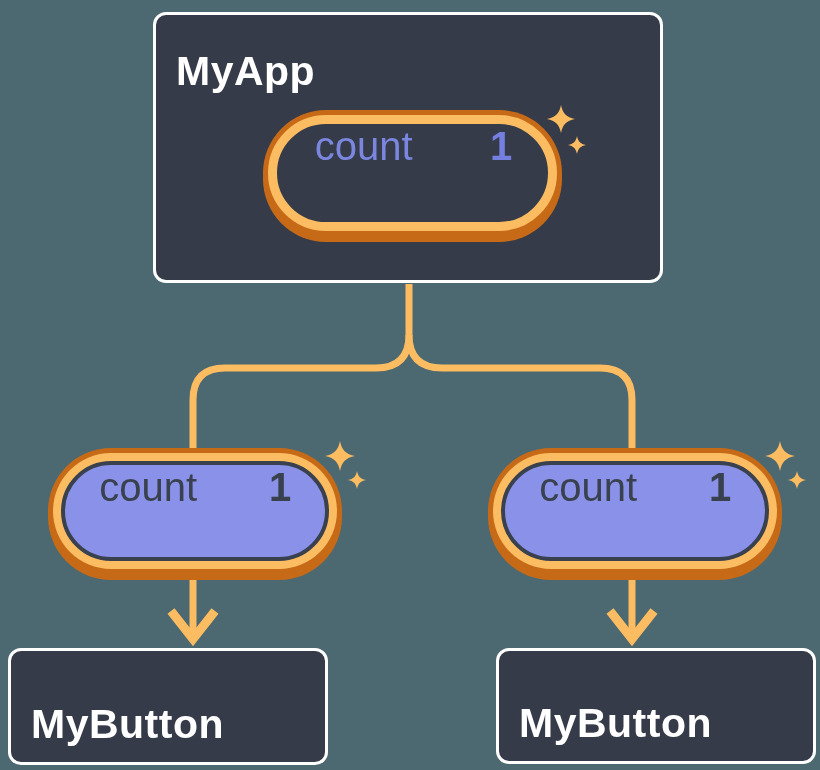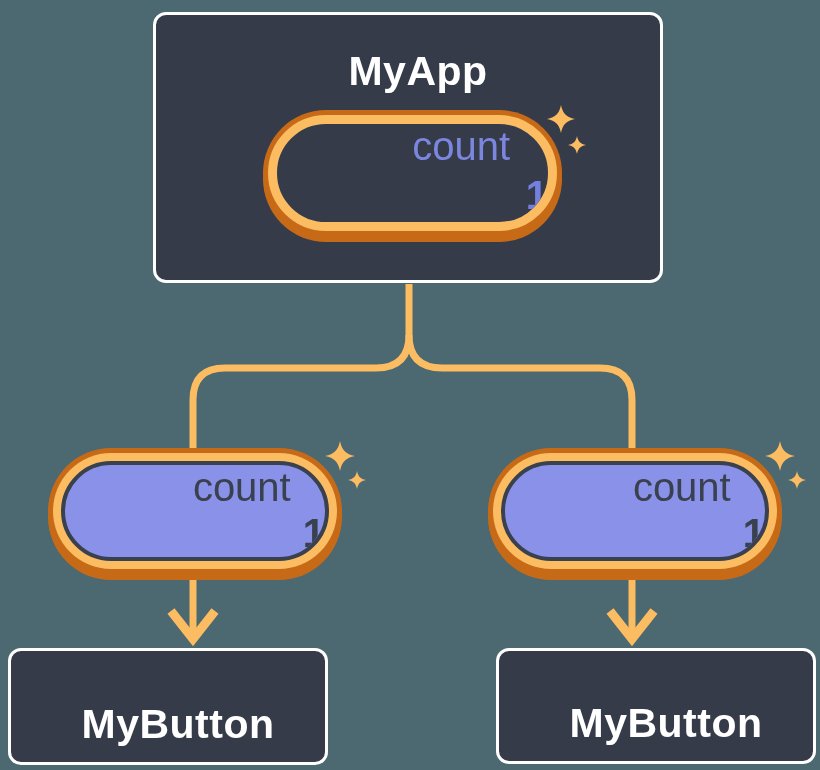--- a/index.html
+++ b/index.html
@@ -29,21 +29,21 @@
     stroke-linejoin: miter;
   }
   .node {
     position: absolute;
     background: #353B48;
     border: 3px solid #FFFFFF;
     border-radius: 13px;
     box-sizing: border-box;
     z-index: 2;
     display: flex;
-    justify-content: center;
+    justify-content: flex-start;
     padding-left: 20px;
   }
   .node-title {
     color: #FFFFFF;
     font-size: 41px;
     font-weight: 600;
     line-height: 44px;
     letter-spacing: 0.5px;
     white-space: nowrap;
     margin-top: 34px;
@@ -51,24 +51,23 @@
   #node-myapp { left: 153px; top: 12px; width: 510px; height: 271px; }
   #node-myapp .node-title { margin-top: 34px; }
   #node-mybutton-left  { left: 8px;   top: 648px; width: 320px; height: 117px; align-items: center; }
   #node-mybutton-right { left: 496px; top: 648px; width: 320px; height: 116px; align-items: center; }
 
   .pill {
     position: absolute;
     box-sizing: border-box;
     border-radius: 999px;
     display: flex;
-    align-items: flex-end;
+    align-items: flex-start;
     z-index: 4;
     overflow: hidden;
-    flex-direction: column;
   }
   .pill .cell {
     display: flex;
     align-items: center;
     justify-content: center;
     font-size: 40px;
     white-space: nowrap;
   }
   .pill .cell-label { width: 64%; }
   .pill .cell-value { flex: 1; font-weight: 700; }

